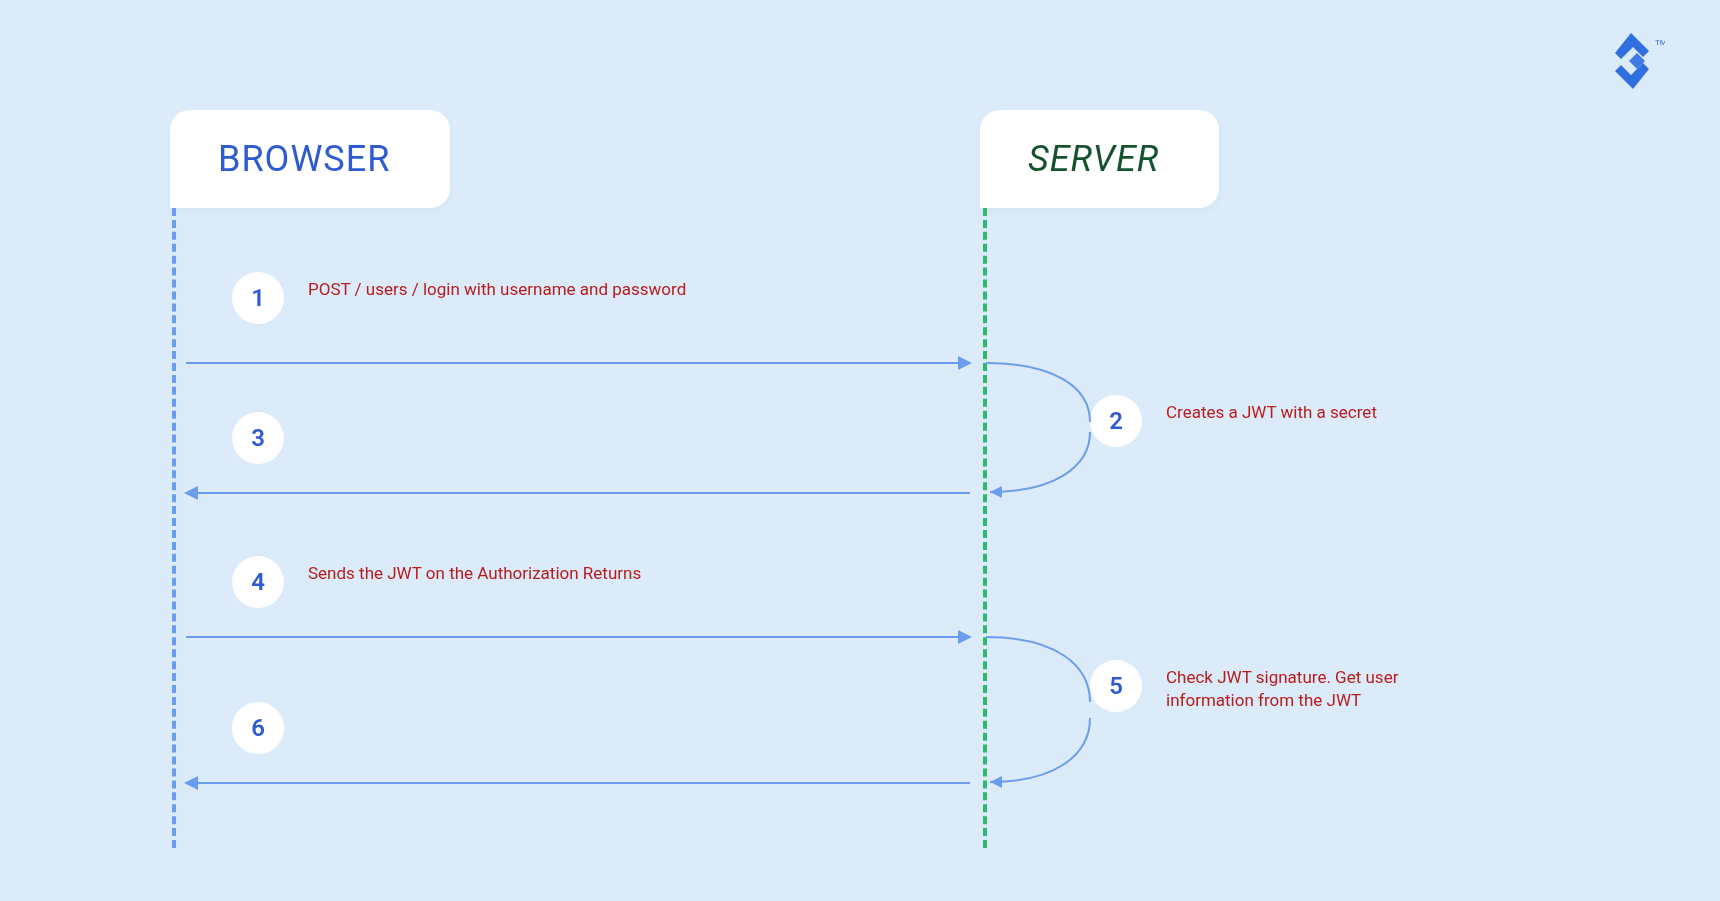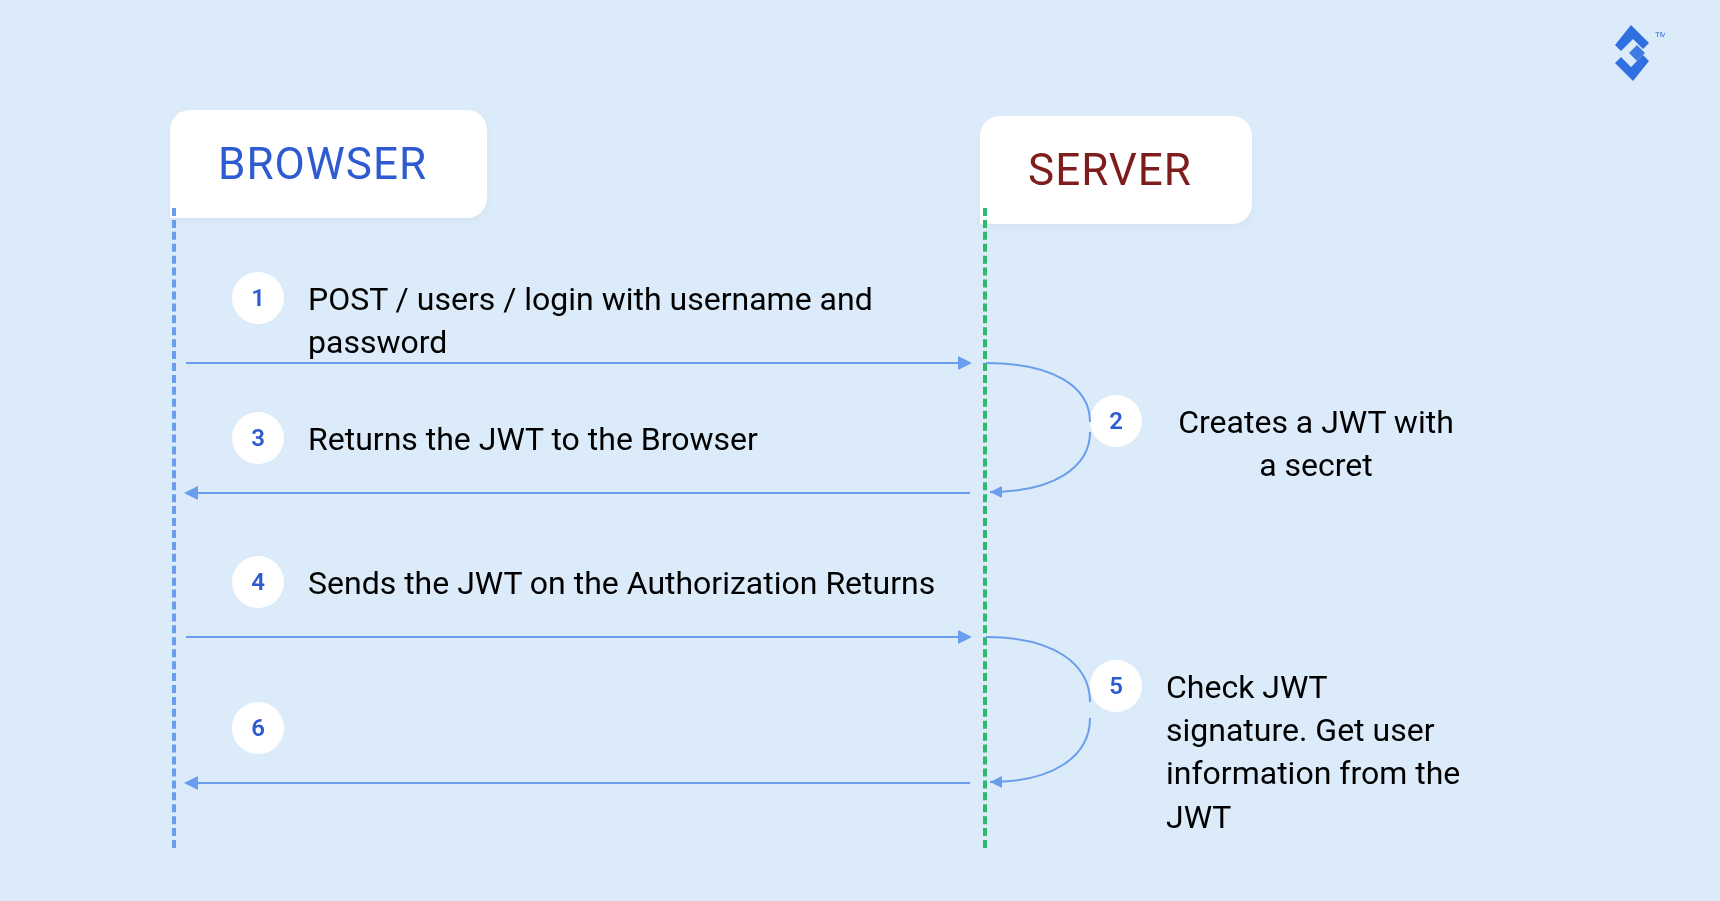--- a/index.html
+++ b/index.html
@@ -8,44 +8,45 @@
     background: #DCEBFA;
     font-family: -apple-system, BlinkMacSystemFont, "Segoe UI", Roboto, "Helvetica Neue", Arial, sans-serif;
     position: relative;
     width: 1720px;
     height: 901px;
     overflow: hidden;
   }
 
   .logo {
     position: absolute;
-    top: 25px;
+    top: 33px;
     right: 55px;
   }
   .logo svg { display: block; }
 
   .header-box {
     position: absolute;
     background: #ffffff;
     border-radius: 20px 20px 20px 0;
     padding: 28px 60px 28px 48px;
-    font-size: 44px;
+    font-size: 36px;
     font-weight: 400;
     letter-spacing: 1px;
     box-shadow: 0 4px 10px rgba(0,0,0,0.03);
   }
   .browser-header {
     top: 110px;
     left: 170px;
     color: #2F5BD0;
   }
   .server-header {
-    top: 116px;
+    top: 110px;
     left: 980px;
-    color: #7f1d1d;
+    color: #14532d;
+    font-style: italic;
   }
 
   .lifeline {
     position: absolute;
     top: 208px;
     width: 0;
     border-left: 4px dashed;
     height: 640px;
   }
   .lifeline.browser { left: 172px; border-color: #6A9DEB; }
@@ -64,22 +65,22 @@
     background: #ffffff;
     border-radius: 50%;
     display: flex;
     align-items: center;
     justify-content: center;
     font-size: 24px;
     font-weight: 600;
     color: #2F5BD0;
   }
   .step .text {
-    font-size: 32px;
-    color: #000000;
+    font-size: 17px;
+    color: #b91c1c;
     line-height: 1.35;
     padding-top: 6px;
   }
   .left-col .step { left: 232px; }
   .right-col .step { left: 1090px; }
 
   
   .harrow {
     position: absolute;
     left: 186px;
@@ -139,21 +140,20 @@
 <div class="lifeline server"></div>
 
 <div class="left-col">
   <div class="step" style="top:272px; max-width:720px;">
     <div class="num">1</div>
     <div class="text">POST / users / login with username and password</div>
   </div>
 
   <div class="step" style="top:412px;">
     <div class="num">3</div>
-    <div class="text">Returns the JWT to the Browser</div>
   </div>
 
   <div class="step" style="top:556px;">
     <div class="num">4</div>
     <div class="text">Sends the JWT on the Authorization Returns</div>
   </div>
 
   <div class="step" style="top:702px;">
     <div class="num">6</div>
   </div>

